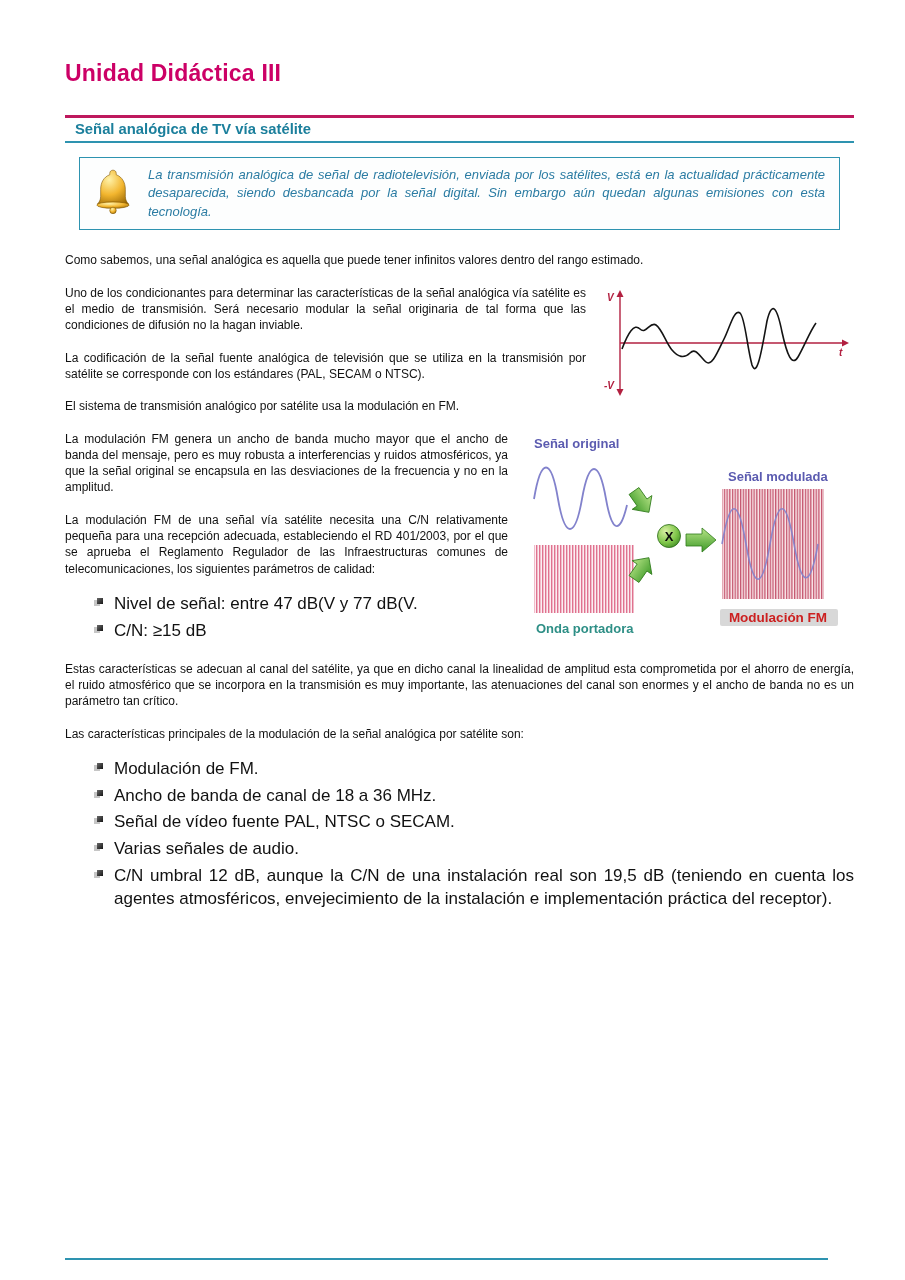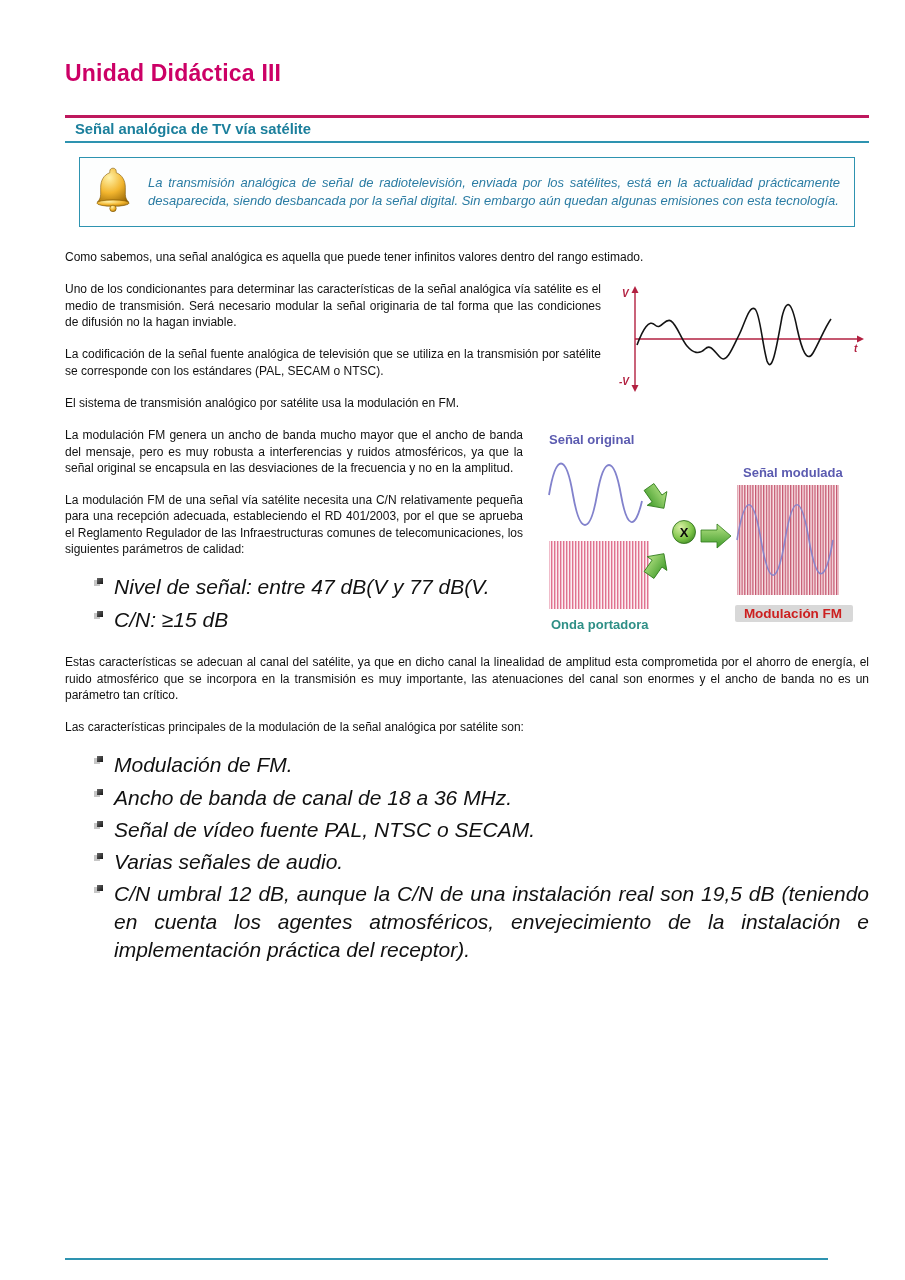--- a/index.html
+++ b/index.html
@@ -1,20 +1,20 @@
 <!DOCTYPE html>
 <html><head>
 <meta charset="utf-8">
 <style>
   * { margin:0; padding:0; box-sizing:border-box; }
   html,body { background:#e8e8e8; }
   body { font-family:"Liberation Sans", sans-serif; }
   .page {
     position:relative; width:905px; height:1280px; background:#ffffff;
-    margin:0 auto; padding:60px 36px 0 65px; overflow:hidden; color:#111;
+    margin:0 auto; padding:60px 51px 0 65px; overflow:hidden; color:#111;
   }
   .title { color:#cc0066; font-size:23px; font-weight:bold; margin-bottom:28px; letter-spacing:0.2px; }
   .section-header { border-top:3px solid #be185d; margin-bottom:14px; }
   .section-title {
     color:#1b7f9c; font-weight:bold; font-size:14.8px;
     padding:3px 0 4px 10px; border-bottom:2px solid #2e93b0;
   }
   .callout {
     display:flex; align-items:center; gap:16px;
     border:1.5px solid #2e93b0; background:#fdfefe;
@@ -23,22 +23,22 @@
   .callout-icon { flex:0 0 auto; }
   .callout-text {
     color:#2b7ca3; font-style:italic; font-size:13px; line-height:1.42; text-align:justify;
   }
   p.body { font-size:12px; line-height:1.36; text-align:justify; margin-bottom:16px; }
   .flow { overflow:visible; }
   figure.fig-wave { float:right; width:250px; margin:2px 0 8px 18px; }
   figure.fig-fm   { float:right; width:330px; margin:2px 0 6px 16px; }
   ul.squares { list-style:none; margin:0 0 18px 32px; }
   ul.squares li {
-    position:relative; padding-left:17px; font-size:21px; line-height:1.34;
-    margin-bottom:4px; text-align:justify;font-style:italic;
+    position:relative; padding-left:17px; font-size:17px; line-height:1.34;
+    margin-bottom:4px; text-align:justify;
   }
   ul.squares li::before {
     content:""; position:absolute; left:0; top:5px; width:6px; height:6px;
     background:linear-gradient(135deg,#6a6a6a,#151515);
     box-shadow:-3px 2px 0 #c6c6c6;
   }
   .footer-rule { position:absolute; left:65px; right:77px; bottom:20px; border-top:2px solid #2e93b0; }
   .clear { clear:both; }
 </style>
 </head>

